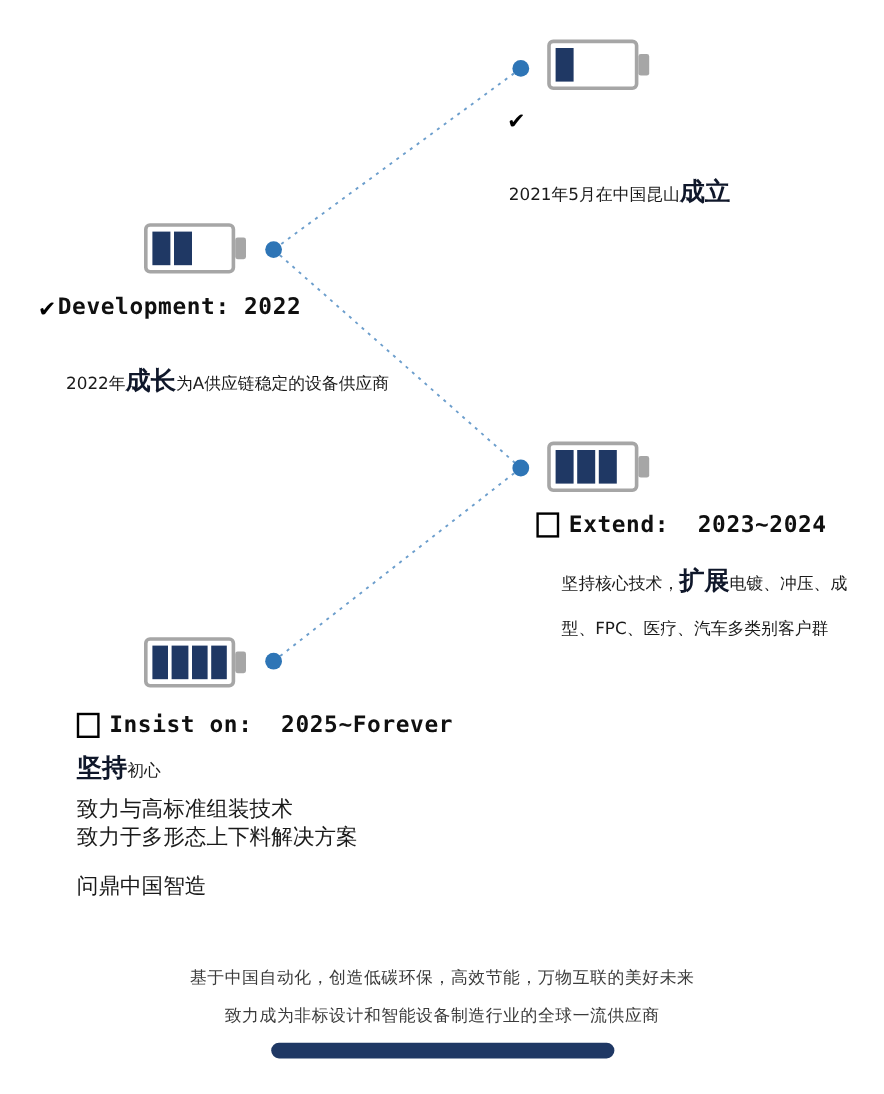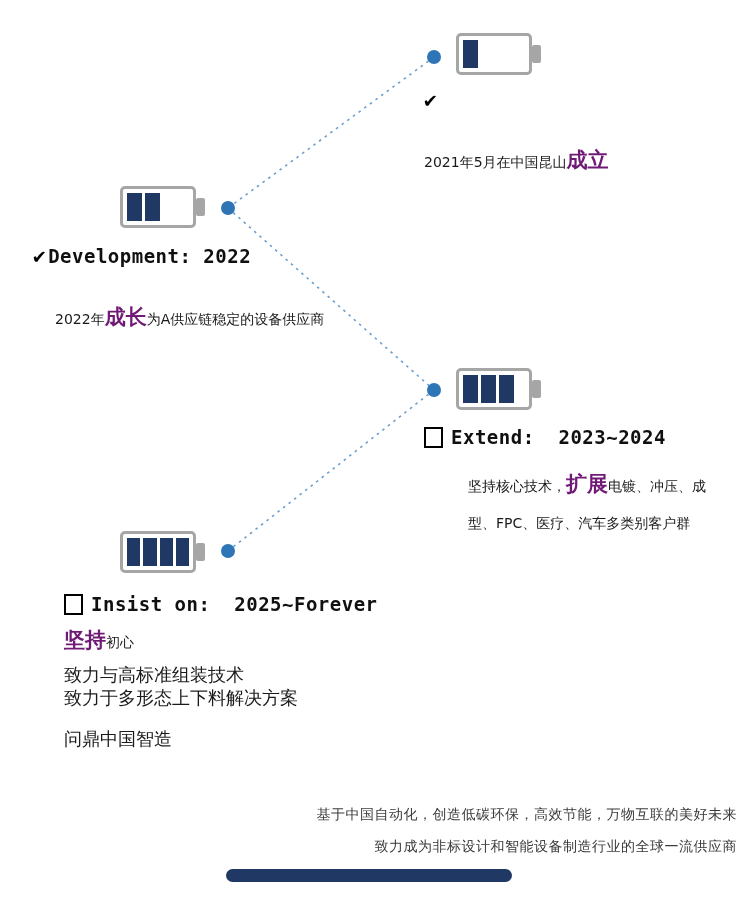--- a/index.html
+++ b/index.html
@@ -23,40 +23,40 @@
   .b2 { left:120px; top:186px; }
   .b3 { left:456px; top:368px; }
   .b4 { left:120px; top:531px; }
 
   
   .mtitle { position:absolute; display:flex; align-items:center; white-space:pre;
             font-family:"DejaVu Sans Mono","Liberation Mono",monospace;
             font-size:19px; font-weight:700; color:#101010; letter-spacing:.5px; }
   .t1 { left:424px; top:88px; }
   .t2 { left:33px;  top:244px; }
-  .t3 { left:424px; top:426px; }
+  .t3 { left:447px; top:426px; }
   .t4 { left:64px;  top:593px;align-items:center; }
   .check { font-size:21px; font-weight:900; margin-right:9px; color:#000; }
   .t2 .check { margin-right:2px; }
   .checkbox { width:19px; height:21px; border:2.5px solid #000; background:#fff;
               display:inline-block; margin-right:8px; flex:0 0 auto; }
 
   
   .desc { position:absolute; font-size:14px; color:#1a1a1a; }
-  .em   { font-size:21px; font-weight:700; color:#701a75; }
+  .em   { font-size:21px; font-weight:700; color:#0f172a; }
   .d1 { left:424px; top:146px; }
   .d2 { left:55px;  top:303px; }
   .d3 { left:424px; top:466px; width:254px; line-height:37px;margin-left:44px; }
 
   .sub4  { position:absolute; left:64px; top:626px; font-size:14px; color:#1a1a1a; }
   .lines4 { position:absolute; left:64px; top:663px; font-size:18px; line-height:23px; color:#1a1a1a; }
   .lines4 div:last-child { margin-top:18px; }
 
   
-  .footer-line { position:absolute; left:0; width:100%; text-align:right;
+  .footer-line { position:absolute; left:0; width:100%; text-align:center;
                  font-size:14px; color:#3b3b3b; letter-spacing:.5px; }
   .f1 { top:806px; }
   .f2 { top:838px; }
   .pill { position:absolute; top:869px; left:50%; transform:translateX(-50%);
           width:286px; height:13px; border-radius:7px; background:var(--navy,#1F3864); }
 </style>
 </head>
 <body>
 
 <div class="canvas">

